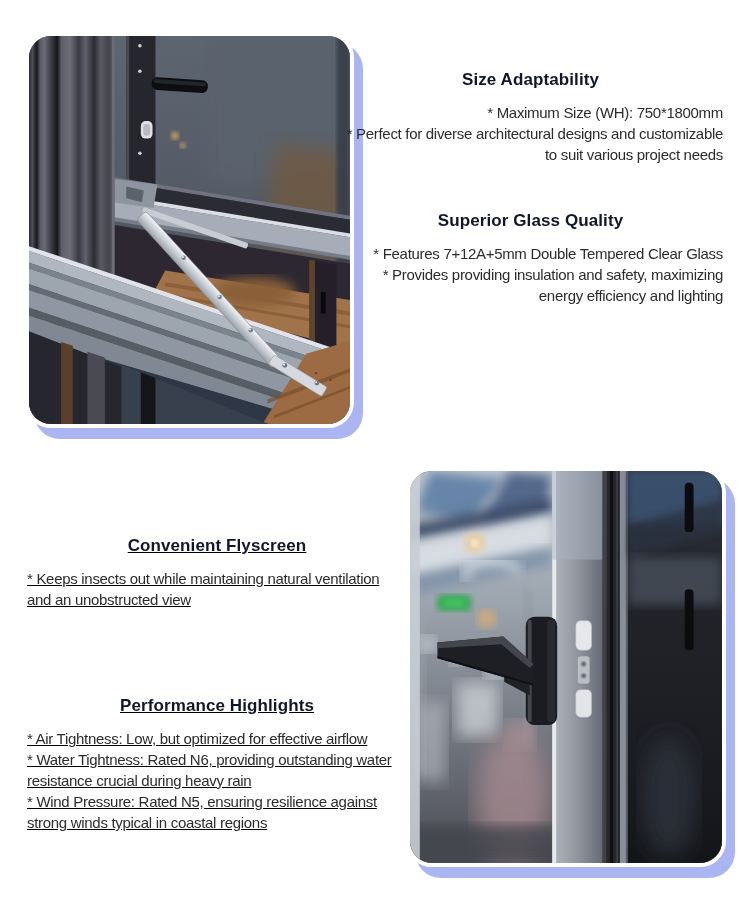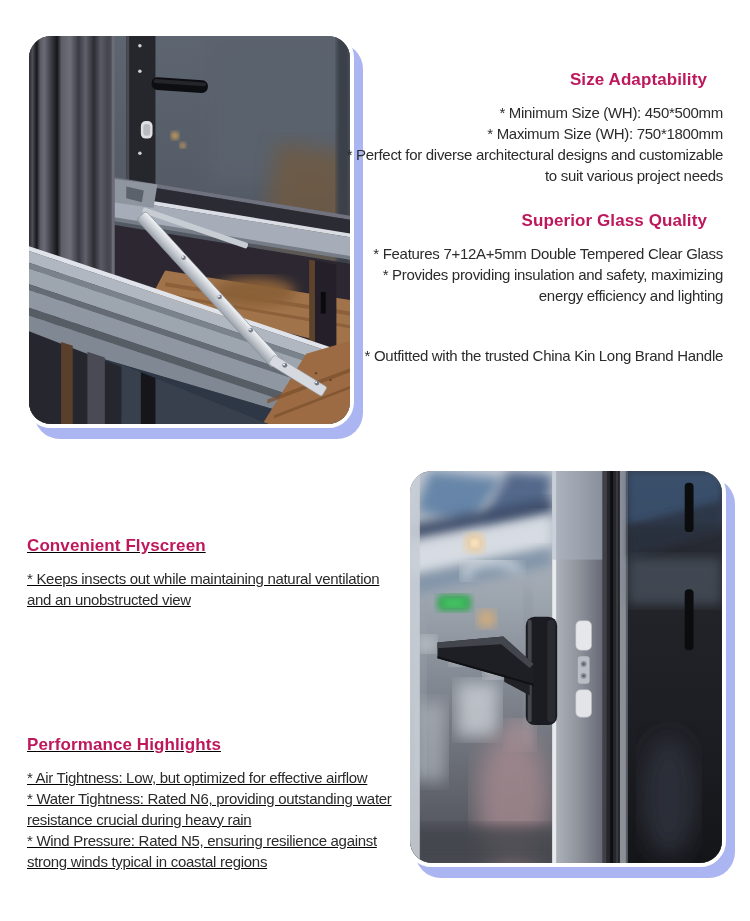--- a/index.html
+++ b/index.html
@@ -10,31 +10,31 @@
   .photo{position:absolute;box-sizing:border-box;border:4px solid #ffffff;
          border-radius:26px;overflow:hidden;background:#555;
          box-shadow:9px 11px 0 0 #abb5f1;}
   .photo svg{display:block;width:100%;height:100%;}
 
   #photo-top{left:25px;top:32px;width:329px;height:396px;}
   #photo-bottom{left:406px;top:467px;width:320px;height:400px;}
 
   .col{position:absolute;}
   .sec{position:absolute;}
-  .sec h2{margin:0 16px 12px 0;font-size:17px;line-height:20px;font-weight:bold;
-          color:#be185d;letter-spacing:.1px;}
+  .sec h2{margin:0 0 12px 0;font-size:17px;line-height:20px;font-weight:bold;
+          color:#0f172a;letter-spacing:.1px;text-align:center;}
   .line{font-size:15px;line-height:21px;color:#2b2b2b;letter-spacing:-.3px;}
 
   #col-right{right:27px;top:0;width:385px;text-align:right;}
   #col-right .sec{right:0;width:385px;}
   #sec-size{top:70px;} #sec-glass{top:211px;} #sec-hardware{top:345px;}
 
   #col-left{left:27px;top:0;width:380px;text-align:left;}
   #col-left .sec{left:0;width:380px;text-decoration:underline;}
-  #sec-flyscreen{top:536px;} #sec-performance{top:735px;}
+  #sec-flyscreen{top:536px;} #sec-performance{top:696px;}
 </style>
 </head>
 <body>
 
 <div class="canvas">
 
   <div class="photo" id="photo-top">
     <svg viewBox="0 0 330 397" preserveAspectRatio="none">
       <defs>
         <linearGradient id="glassG" x1="0" y1="0" x2="0" y2="1">
@@ -286,31 +286,29 @@
         <rect x="280" y="12" width="9" height="50" rx="4" fill="#0b0c0e"></rect>
         <rect x="280" y="120" width="9" height="62" rx="4" fill="#0b0c0e"></rect>
         <ellipse cx="264" cy="330" rx="28" ry="62" fill="#2c2f37" filter="url(#b12)"></ellipse>
       </g>
     </svg>
   </div>
 
   <div class="col" id="col-right">
     <div class="sec" id="sec-size">
       <h2>Size Adaptability</h2>
-      <div class="line">* Minimum Size (WH): 450*500mm</div>
       <div class="line">* Maximum Size (WH): 750*1800mm</div>
       <div class="line">* Perfect for diverse architectural designs and customizable to suit various project needs</div>
     </div>
     <div class="sec" id="sec-glass">
       <h2>Superior Glass Quality</h2>
       <div class="line">* Features 7+12A+5mm Double Tempered Clear Glass</div>
       <div class="line">* Provides providing insulation and safety, maximizing energy efficiency and lighting</div>
     </div>
     <div class="sec" id="sec-hardware">
-      <div class="line">* Outfitted with the trusted China Kin Long Brand Handle</div>
     </div>
   </div>
 
   <div class="col" id="col-left">
     <div class="sec" id="sec-flyscreen">
       <h2>Convenient Flyscreen</h2>
       <div class="line">* Keeps insects out while maintaining natural ventilation and an unobstructed view</div>
     </div>
     <div class="sec" id="sec-performance">
       <h2>Performance Highlights</h2>

